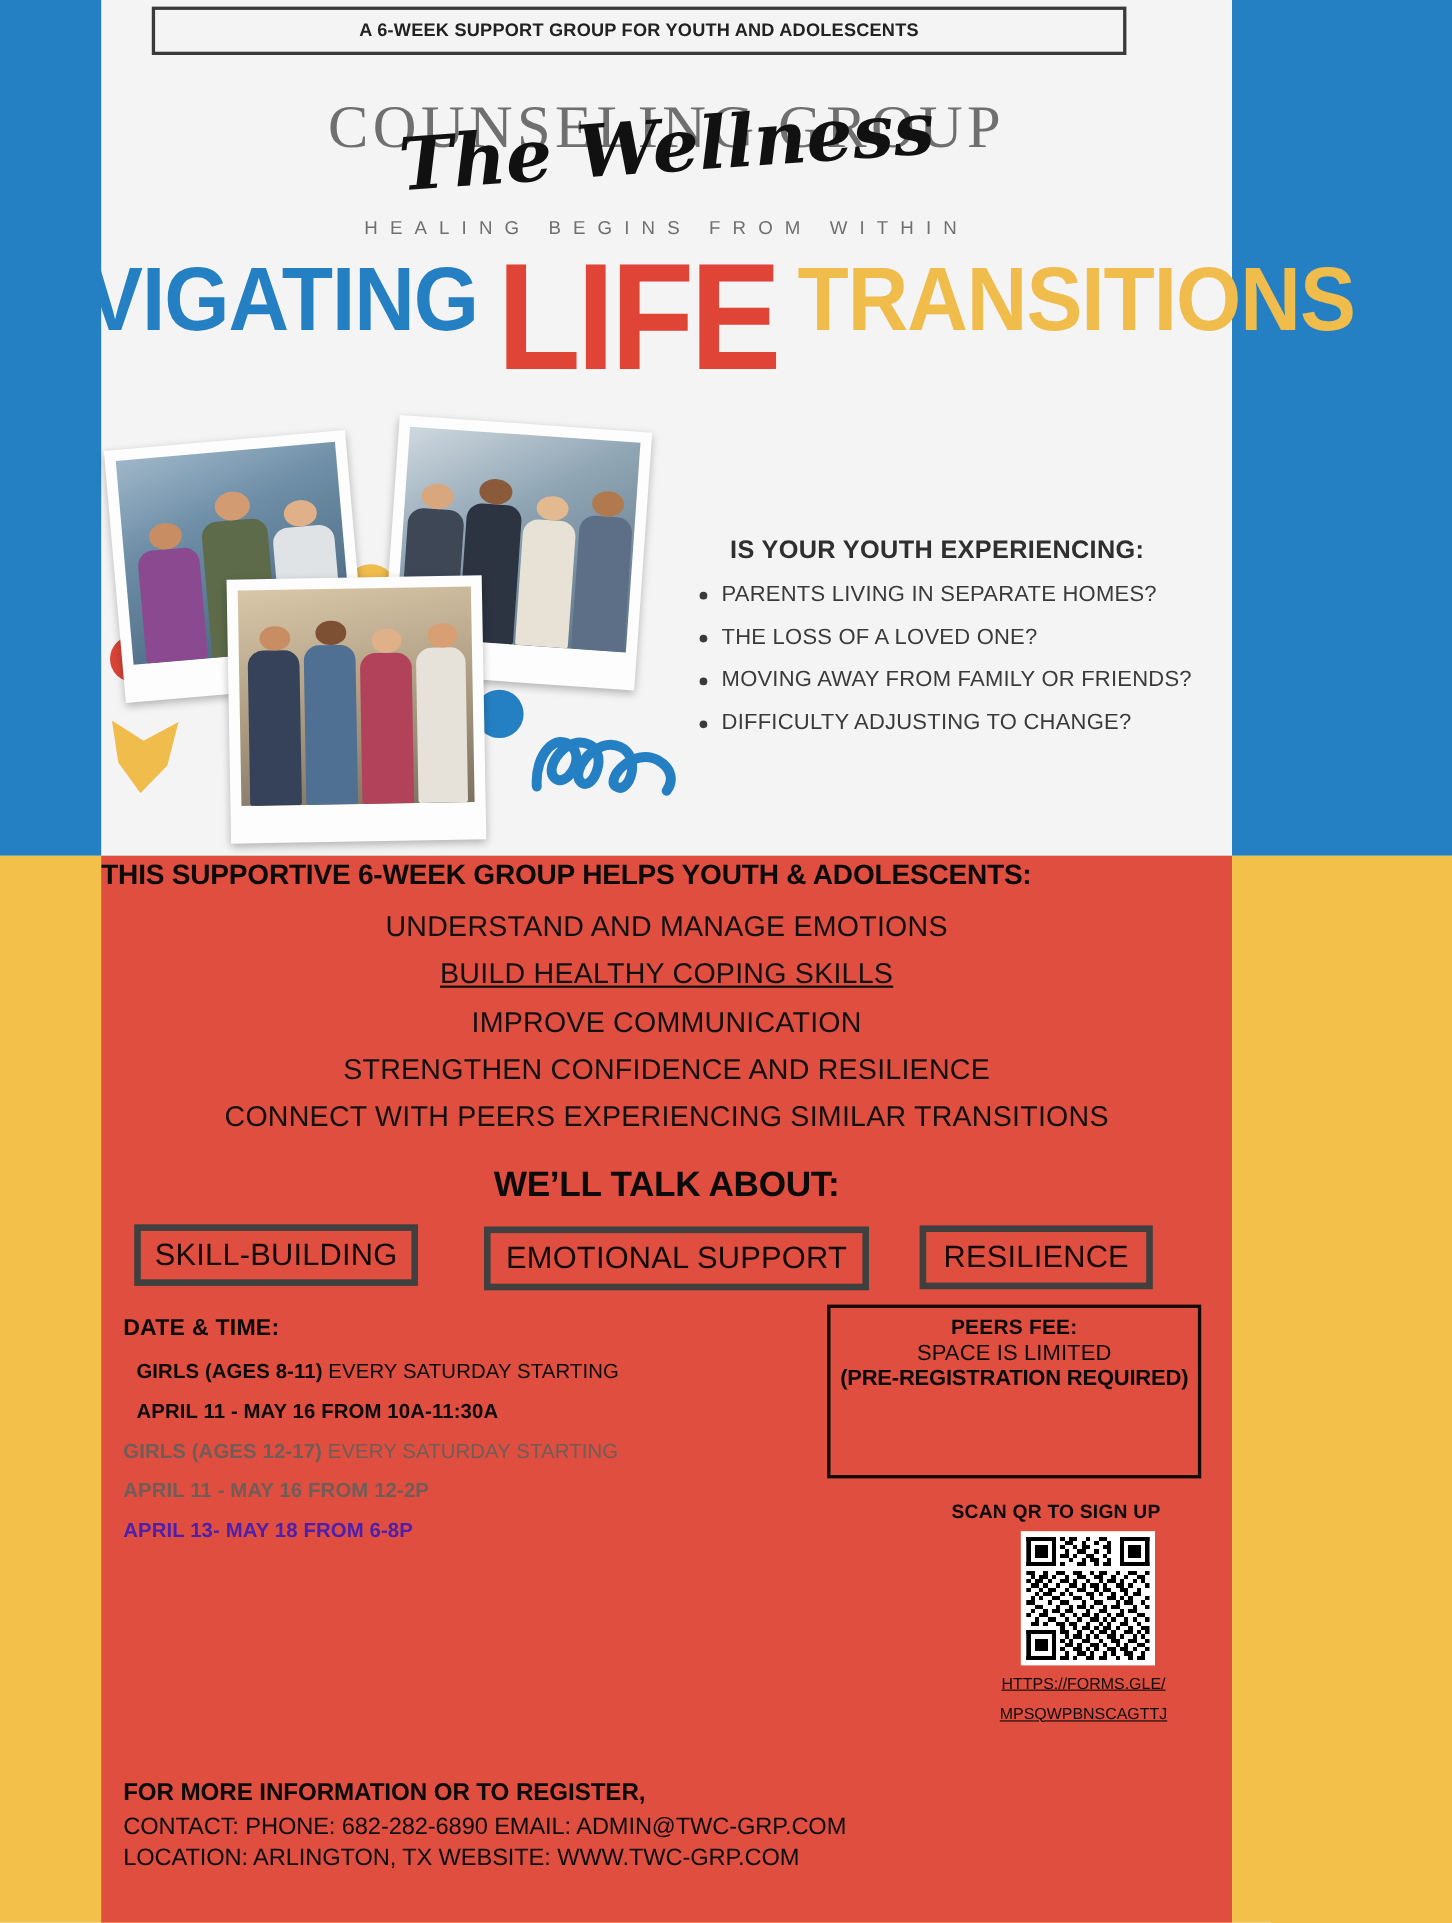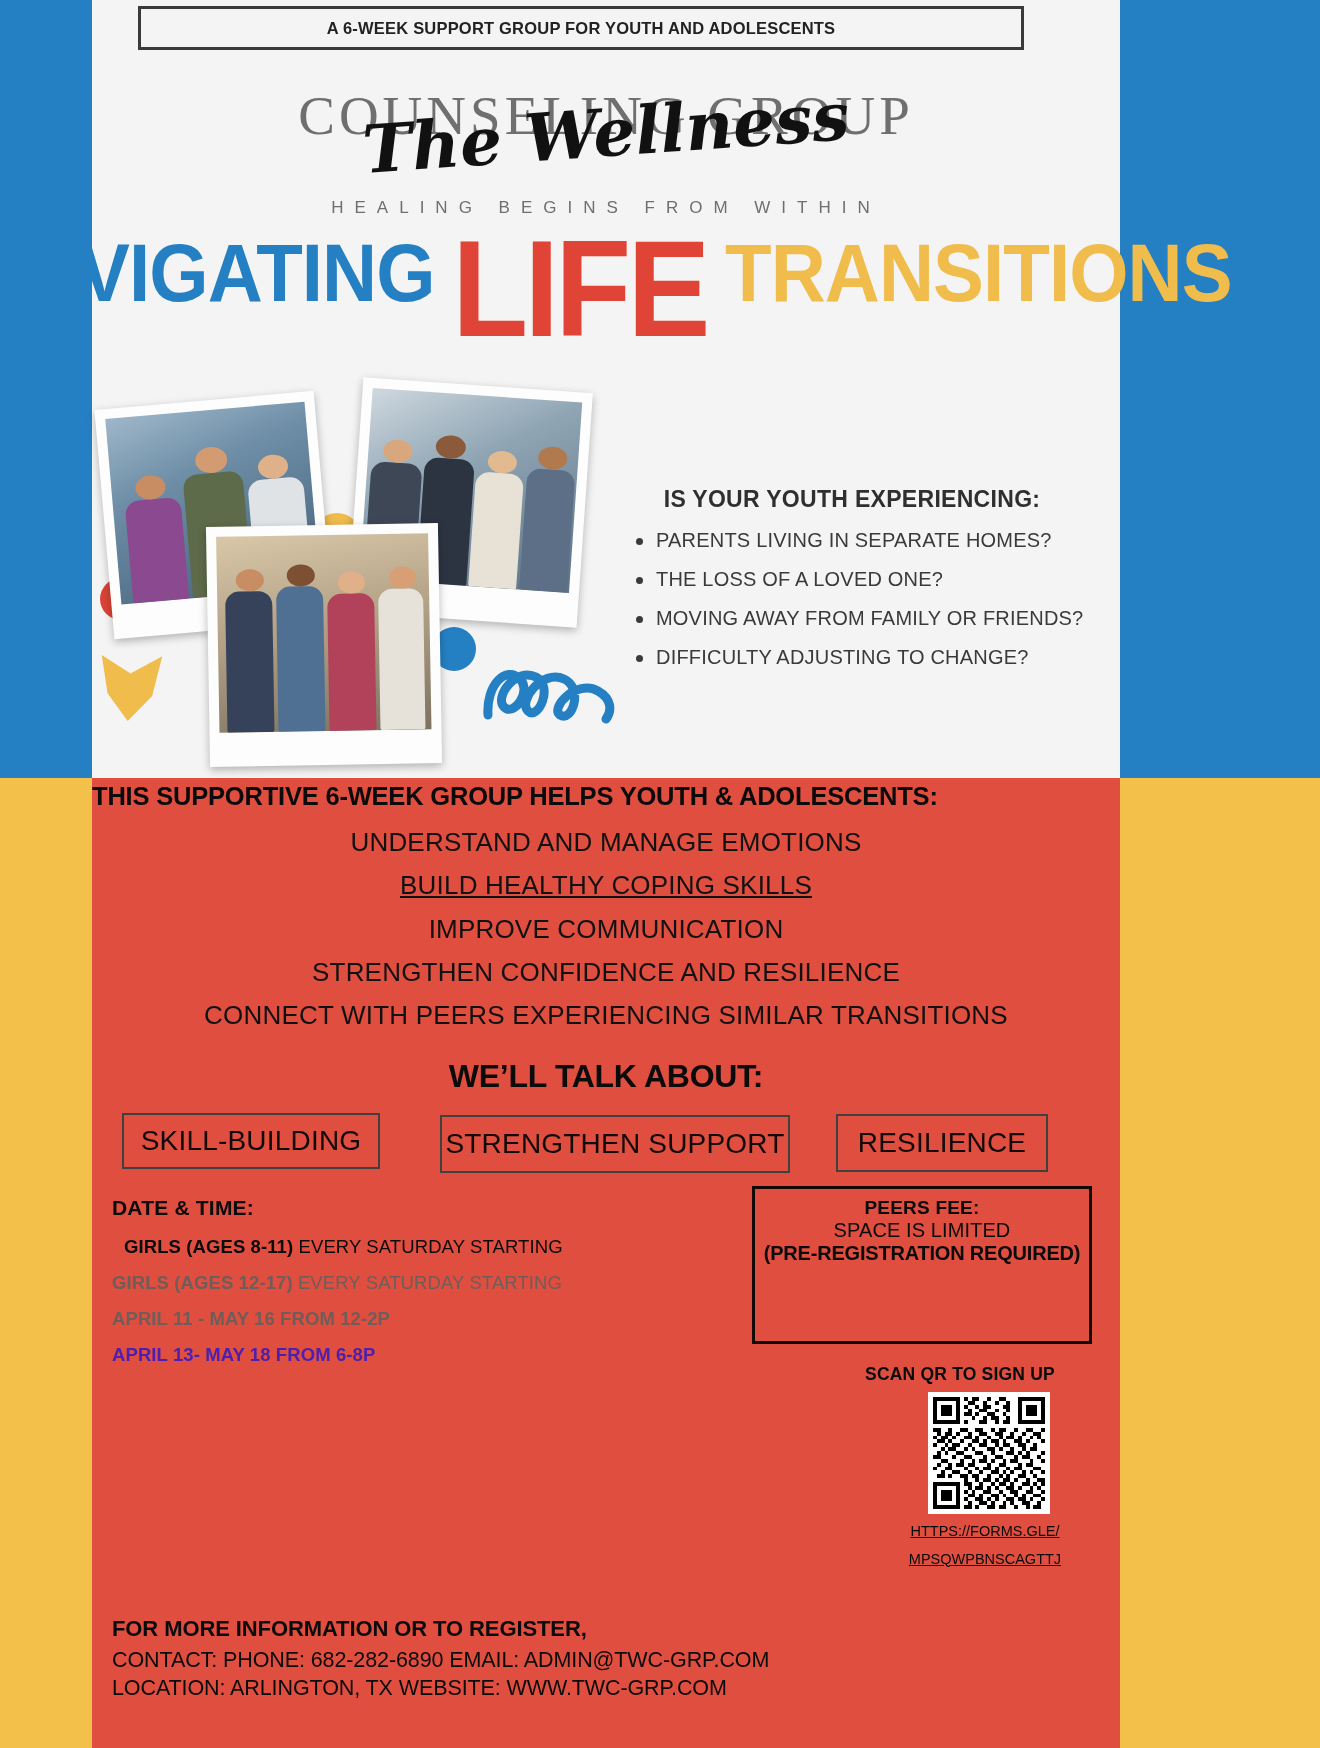--- a/index.html
+++ b/index.html
@@ -125,21 +125,21 @@
     position:absolute;left:92px;width:1028px;text-align:center;
     font-size:26px;color:#111;font-weight:400;letter-spacing:.2px;
   }
   .b1{top:827px;} .b2{top:870px;text-decoration:underline;} .b3{top:914px;} .b4{top:957px;} .b5{top:1000px;}
 
   .talk-title{
     position:absolute;left:92px;top:1058px;width:1028px;text-align:center;
     font-size:32px;font-weight:700;color:#0b0b0b;letter-spacing:-.3px;
   }
   .chip{
-    position:absolute;border:2px solid #404040;display:flex;
+    position:absolute;border:6px solid #404040;display:flex;
     align-items:center;justify-content:center;box-sizing:border-box;
   }
   .chip span{font-size:28px;color:#120a08;letter-spacing:.2px;}
   .chip1{left:122px;top:1113px;width:258px;height:56px;}
   .chip2{left:440px;top:1115px;width:350px;height:58px;}
   .chip3{left:836px;top:1114px;width:212px;height:58px;}
 
   
   .dt{position:absolute;left:112px;top:1196px;width:600px;}
   .dt-head{font-size:21px;font-weight:700;color:#0b0b0b;margin-bottom:16px;letter-spacing:.2px;}
@@ -268,31 +268,34 @@
   <div class="benefit b2">BUILD HEALTHY COPING SKILLS</div>
   <div class="benefit b3">IMPROVE COMMUNICATION</div>
   <div class="benefit b4">STRENGTHEN CONFIDENCE AND RESILIENCE</div>
   <div class="benefit b5">CONNECT WITH PEERS EXPERIENCING SIMILAR TRANSITIONS</div>
 
   <div class="talk-title">WE’LL TALK ABOUT:</div>
   <div class="chip chip1">
     <span>SKILL-BUILDING</span>
   </div>
   <div class="chip chip2">
-    <span>STRENGTHEN SUPPORT</span>
+    <span>EMOTIONAL SUPPORT</span>
   </div>
   <div class="chip chip3">
     <span>RESILIENCE</span>
   </div>
 
   <div class="dt">
     <div class="dt-head">DATE &amp; TIME:</div>
 
     <div class="dt-line c-black">
       <b>GIRLS (AGES 8-11)</b><span> EVERY SATURDAY STARTING</span>
+    </div>
+    <div class="dt-line c-black">
+      <b>APRIL 11 - MAY 16 FROM 10A-11:30A</b>
     </div>
 
     <div class="dt-line c-gray">
       <b>GIRLS (AGES 12-17)</b><span> EVERY SATURDAY STARTING</span>
     </div>
     <div class="dt-line c-gray">
       <b>APRIL 11 - MAY 16 FROM 12-2P</b>
     </div>
 
     <div class="dt-line c-purple">

